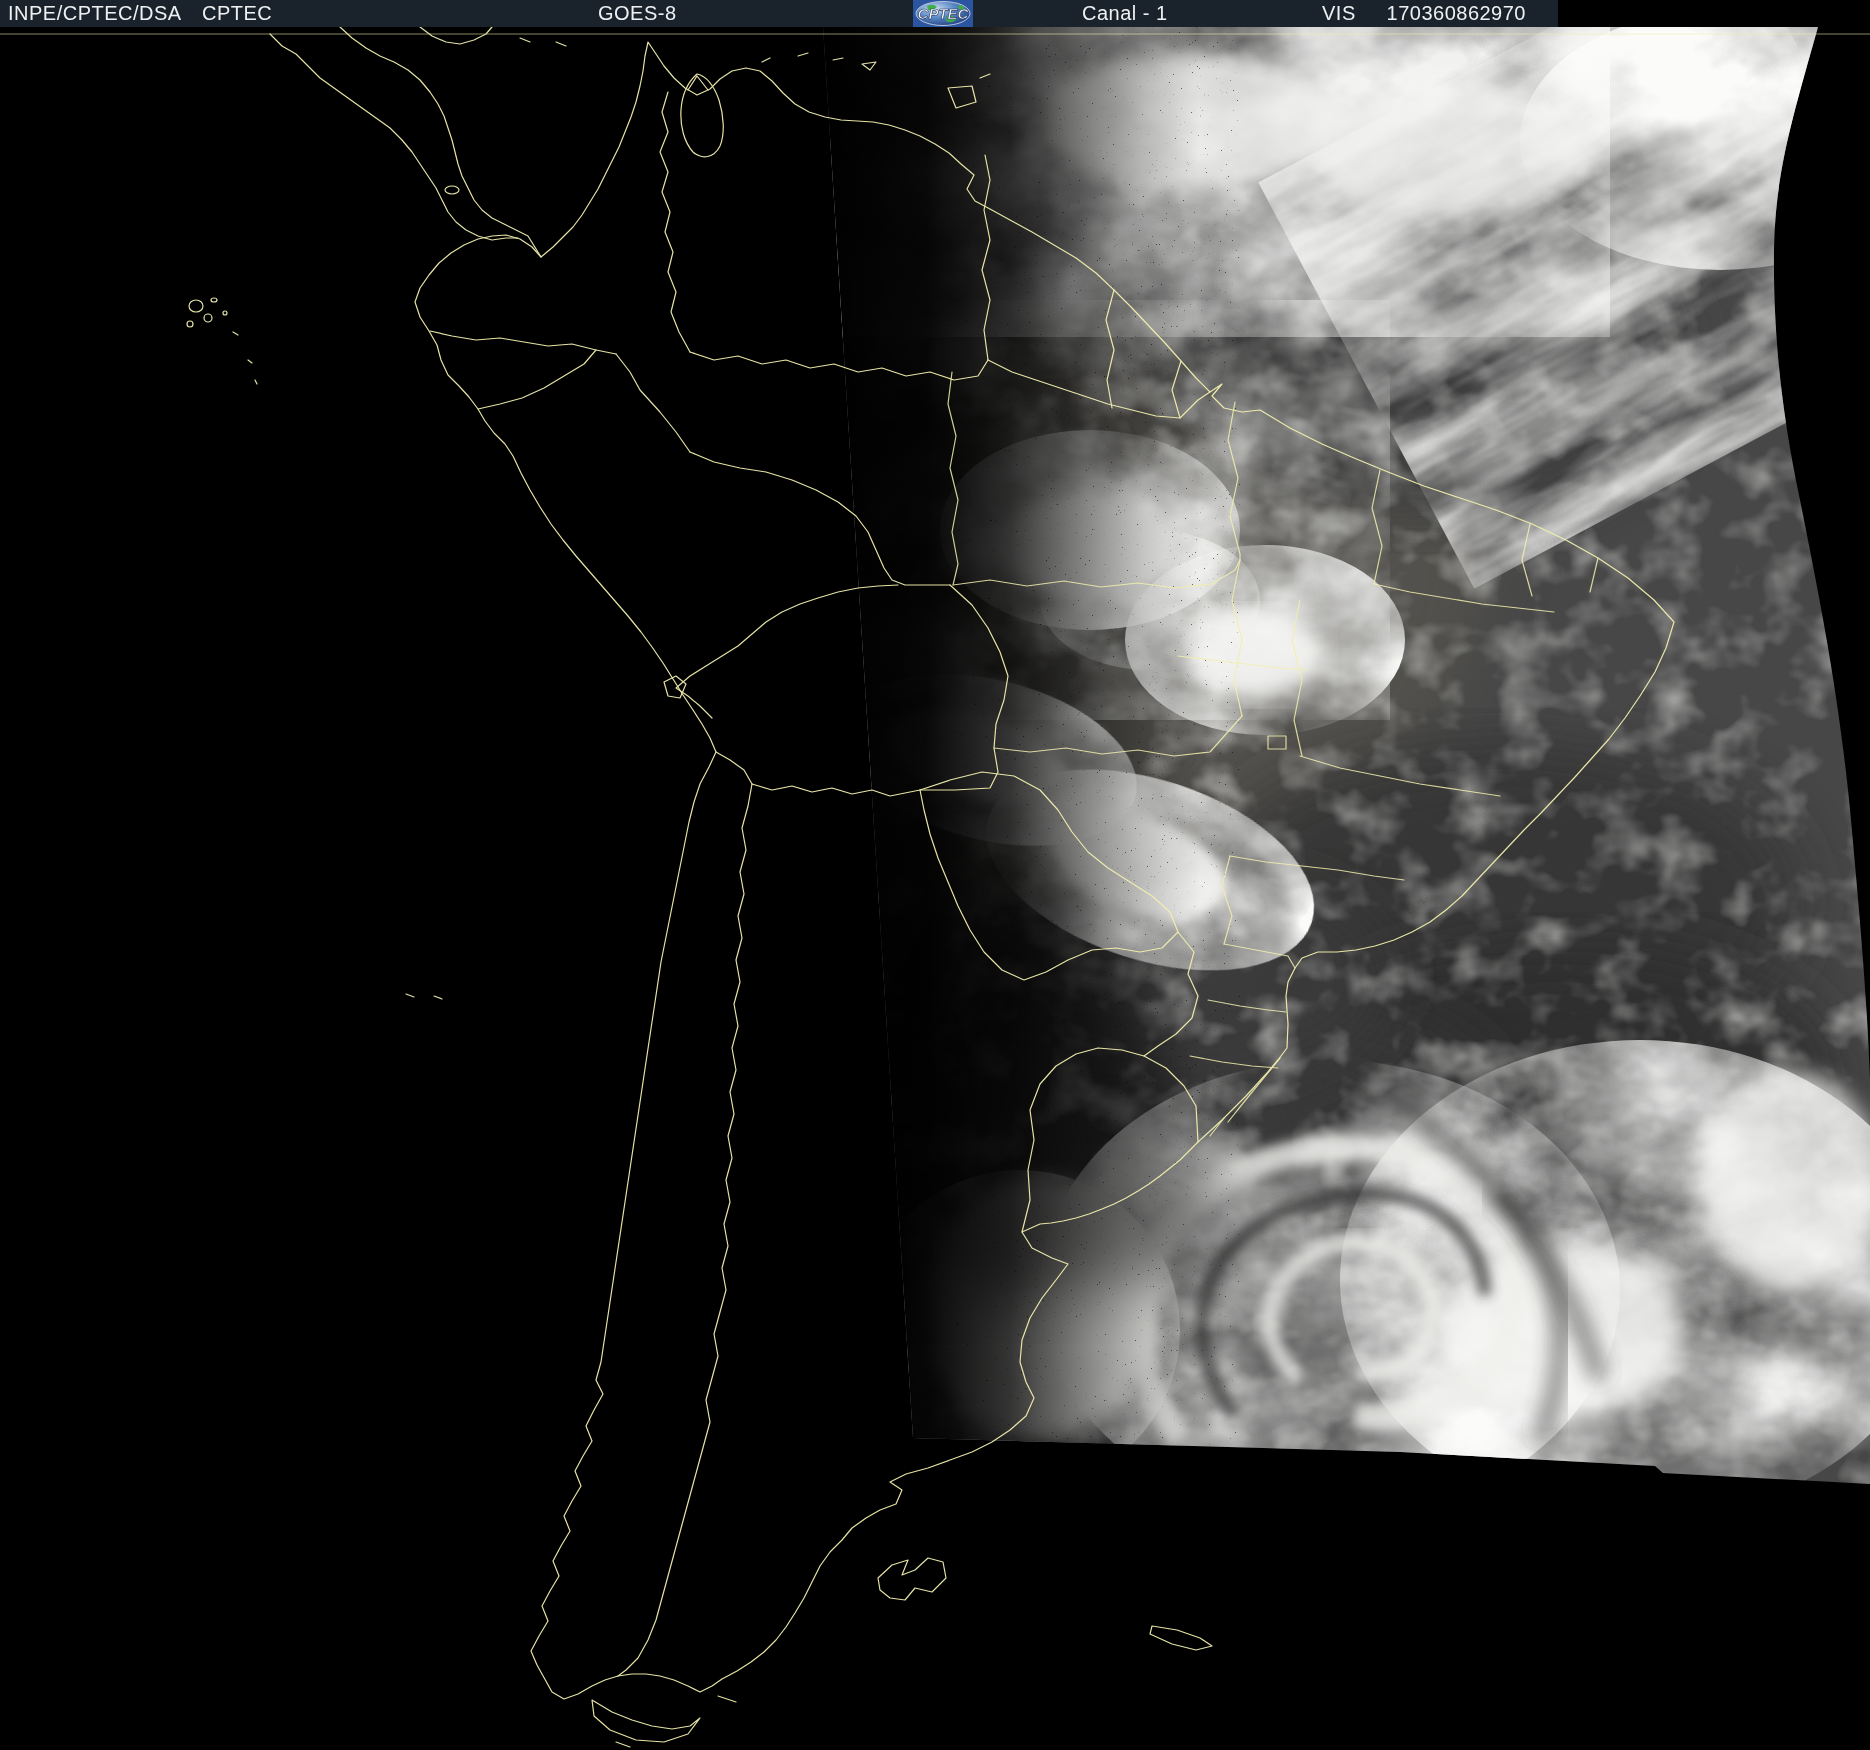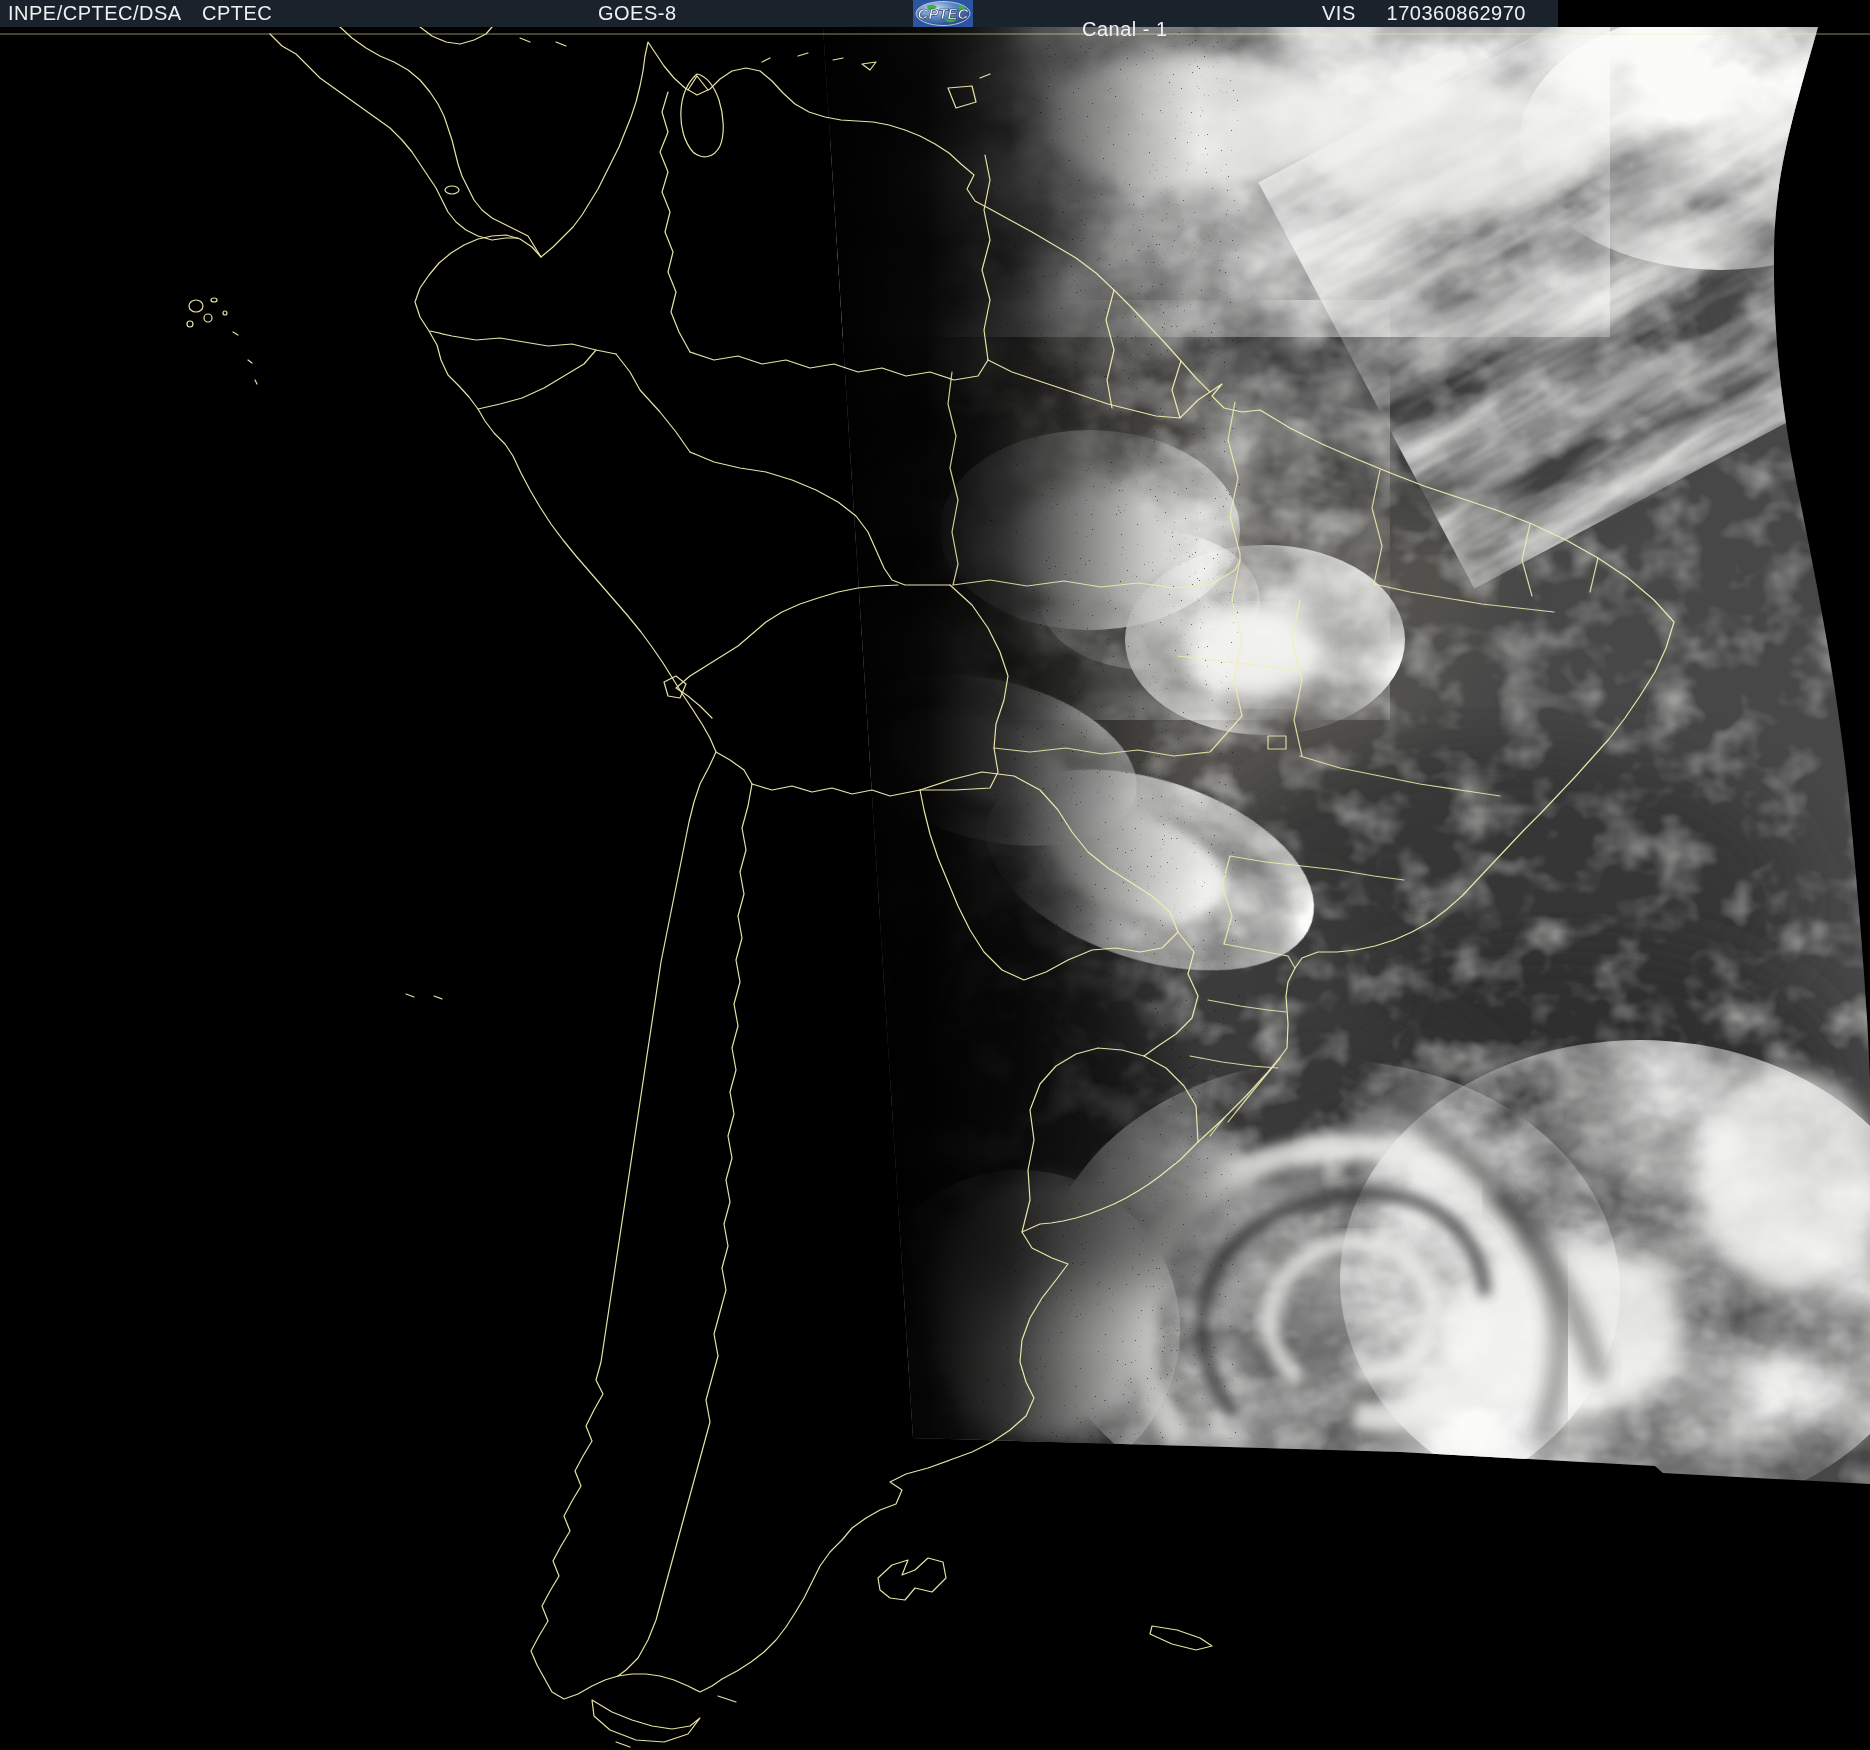--- a/index.html
+++ b/index.html
@@ -5,21 +5,21 @@
   html,body{margin:0;padding:0;background:#000;}
   body{width:1870px;height:1750px;position:relative;overflow:hidden;
        font-family:"Liberation Sans","DejaVu Sans",sans-serif;}
   .header{position:absolute;top:0;left:0;width:1558px;height:27px;
           background:var(--header-bg,#1a232b);z-index:30;}
   .header span{position:absolute;top:1px;color:var(--header-text,#eef1f3);
           font-size:20px;line-height:25px;white-space:pre;letter-spacing:0.5px;}
   .h-agency{left:8px;}
   .h-noaa{left:202px;}
   .h-sat{left:598px;}
-  .h-canal{left:1082px;margin-top:16px;}
+  .h-canal{left:1082px;}
   .h-vis{left:1322px;}
   .h-time{right:32px;}
   .logo{position:absolute;left:913px;top:0;width:60px;height:27px;}
   .stage{position:absolute;top:0;left:0;z-index:10;}
 </style>
 </head>
 <body style="--header-bg: #1a232b; --header-text: #eef1f3;">
 
 <div class="header">
   <span class="h-agency">INPE/CPTEC/DSA</span>

